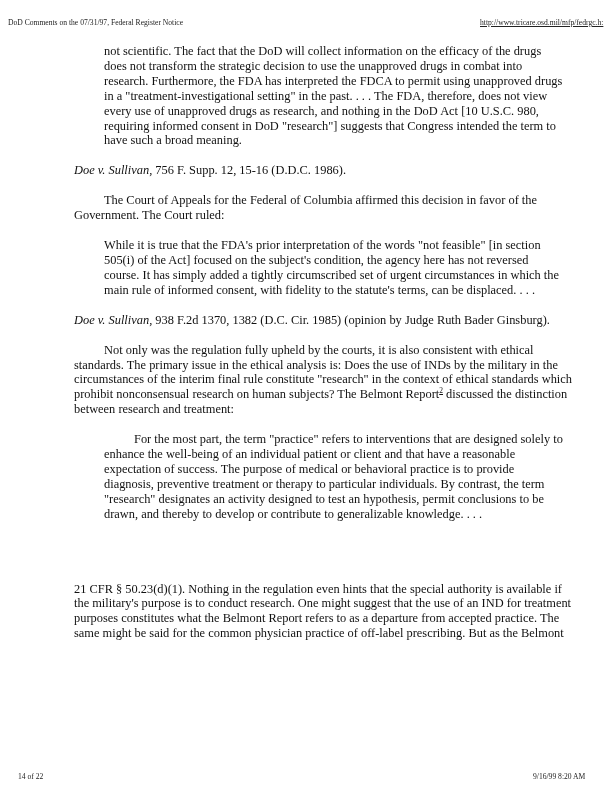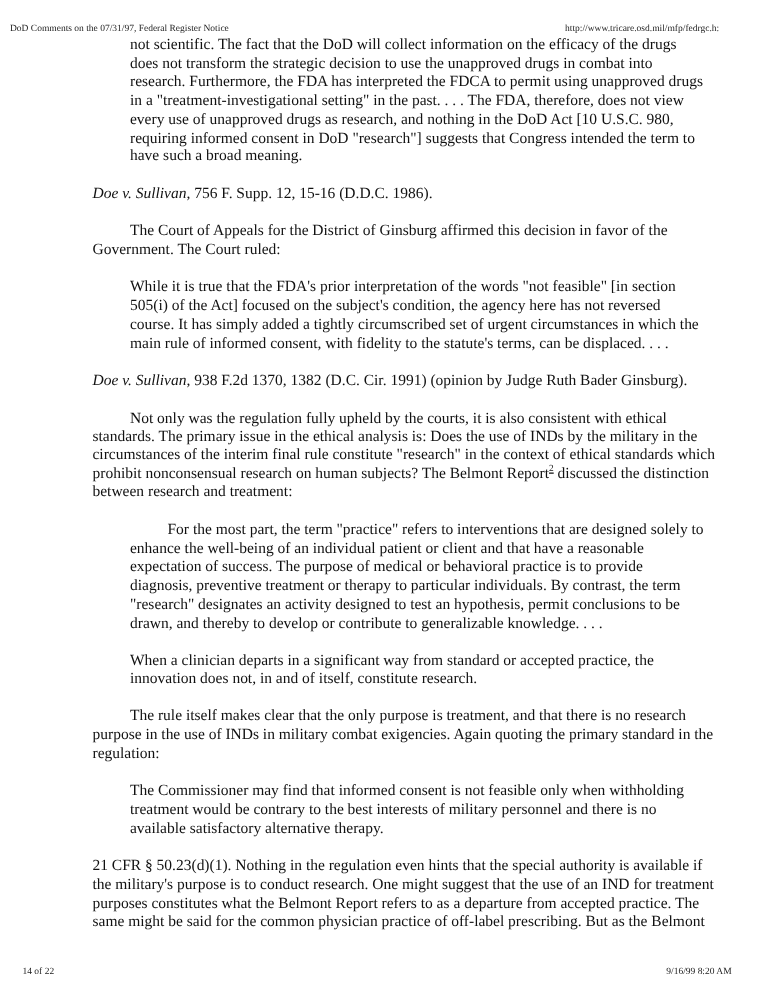--- a/index.html
+++ b/index.html
@@ -18,28 +18,28 @@
     .page-header, .page-footer {
       position: absolute;
       left: 0;
       width: 612px;
       font-size: 7.6px;
       color: #222;
     }
     .page-header { top: 18px; }
     .page-footer { top: 772px; }
     .hdr-left { position: absolute; left: 8px; white-space: nowrap; text-align: center; }
-    .hdr-right { position: absolute; left: 452px; white-space: nowrap; }
+    .hdr-right { position: absolute; left: 480px; white-space: nowrap; text-decoration: underline; }
     .ftr-left { position: absolute; left: 18px; white-space: nowrap; }
     .ftr-right { position: absolute; left: 533px; white-space: nowrap; }
 
     .content {
       position: absolute;
       left: 74px;
-      top: 28px;
+      top: 44px;
       width: 500px;
       font-size: 12.4px;
       line-height: 14.9px;
     }
     .content p {
       margin: 0;
     }
     .blockquote {
       margin-left: 30px !important;
       width: 462px;
@@ -62,35 +62,32 @@
 <div class="page-header">
   <span class="hdr-left">DoD Comments on the 07/31/97, Federal Register Notice</span>
   <span class="hdr-right">http://www.tricare.osd.mil/mfp/fedrgc.h:</span>
 </div>
 
 <div class="content">
   <p class="blockquote">not scientific. The fact that the DoD will collect information on the efficacy of the drugs does not transform the strategic decision to use the unapproved drugs in combat into research. Furthermore, the FDA has interpreted the FDCA to permit using unapproved drugs in a "treatment-investigational setting" in the past. . . . The FDA, therefore, does not view every use of unapproved drugs as research, and nothing in the DoD Act [10 U.S.C. 980, requiring informed consent in DoD "research"] suggests that Congress intended the term to have such a broad meaning.</p>
   <div class="gap-s"></div>
   <p class="cite"><i>Doe v. Sullivan</i><span>, 756 F. Supp. 12, 15-16 (D.D.C. 1986).</span></p>
   <div class="gap-s"></div>
-  <p class="indent">The Court of Appeals for the District of Ginsburg affirmed this decision in favor of the Government. The Court ruled:</p>
+  <p class="indent">The Court of Appeals for the Federal of Columbia affirmed this decision in favor of the Government. The Court ruled:</p>
   <div class="gap-s"></div>
   <p class="blockquote">While it is true that the FDA's prior interpretation of the words "not feasible" [in section 505(i) of the Act] focused on the subject's condition, the agency here has not reversed course. It has simply added a tightly circumscribed set of urgent circumstances in which the main rule of informed consent, with fidelity to the statute's terms, can be displaced. . . .</p>
   <div class="gap-s"></div>
-  <p class="cite"><i>Doe v. Sullivan</i><span>, 938 F.2d 1370, 1382 (D.C. Cir. 1991) (opinion by Judge Ruth Bader Ginsburg).</span></p>
+  <p class="cite"><i>Doe v. Sullivan</i><span>, 938 F.2d 1370, 1382 (D.C. Cir. 1985) (opinion by Judge Ruth Bader Ginsburg).</span></p>
   <div class="gap-s"></div>
   <p class="indent"><span>Not only was the regulation fully upheld by the courts, it is also consistent with ethical standards. The primary issue in the ethical analysis is: Does the use of INDs by the military in the circumstances of the interim final rule constitute "research" in the context of ethical standards which prohibit nonconsensual research on human subjects? The Belmont Report</span><a class="footnote-ref">2</a><span> discussed the distinction between research and treatment:</span></p>
   <div class="gap-s"></div>
   <p class="blockquote bq-indent">For the most part, the term "practice" refers to interventions that are designed solely to enhance the well-being of an individual patient or client and that have a reasonable expectation of success. The purpose of medical or behavioral practice is to provide diagnosis, preventive treatment or therapy to particular individuals. By contrast, the term "research" designates an activity designed to test an hypothesis, permit conclusions to be drawn, and thereby to develop or contribute to generalizable knowledge. . . .</p>
   <div class="gap-s"></div>
-  <p class="blockquote">When a clinician departs in a significant way from standard or accepted practice, the innovation does not, in and of itself, constitute research.</p>
   <div class="gap-s"></div>
-  <p class="indent">The rule itself makes clear that the only purpose is treatment, and that there is no research purpose in the use of INDs in military combat exigencies. Again quoting the primary standard in the regulation:</p>
   <div class="gap-s"></div>
-  <p class="blockquote">The Commissioner may find that informed consent is not feasible only when withholding treatment would be contrary to the best interests of military personnel and there is no available satisfactory alternative therapy.</p>
   <div class="gap-s"></div>
   <p>21 CFR § 50.23(d)(1). Nothing in the regulation even hints that the special authority is available if the military's purpose is to conduct research. One might suggest that the use of an IND for treatment purposes constitutes what the Belmont Report refers to as a departure from accepted practice. The same might be said for the common physician practice of off-label prescribing. But as the Belmont</p>
 </div>
 
 <div class="page-footer">
   <span class="ftr-left">14 of 22</span>
   <span class="ftr-right">9/16/99 8:20 AM</span>
 </div>
 
 </body></html>

